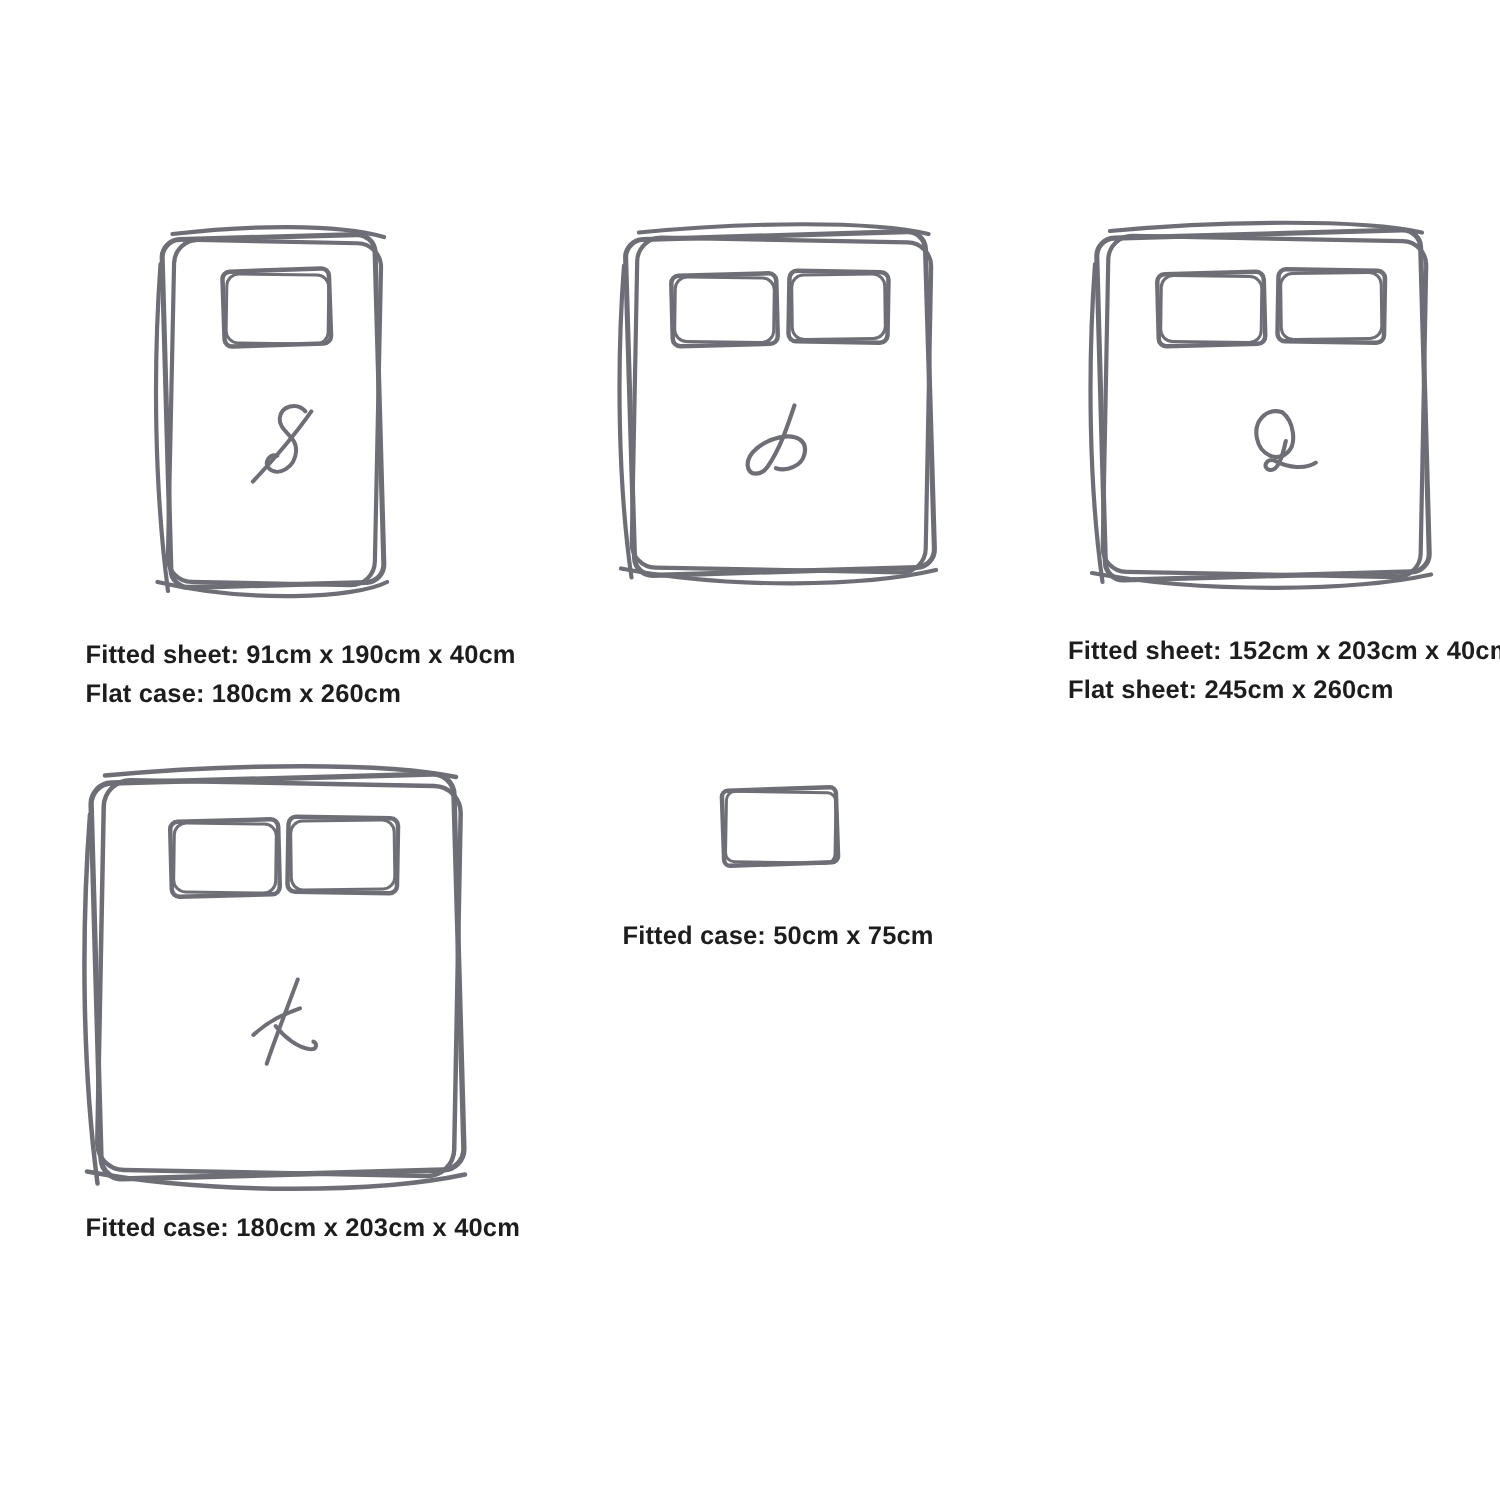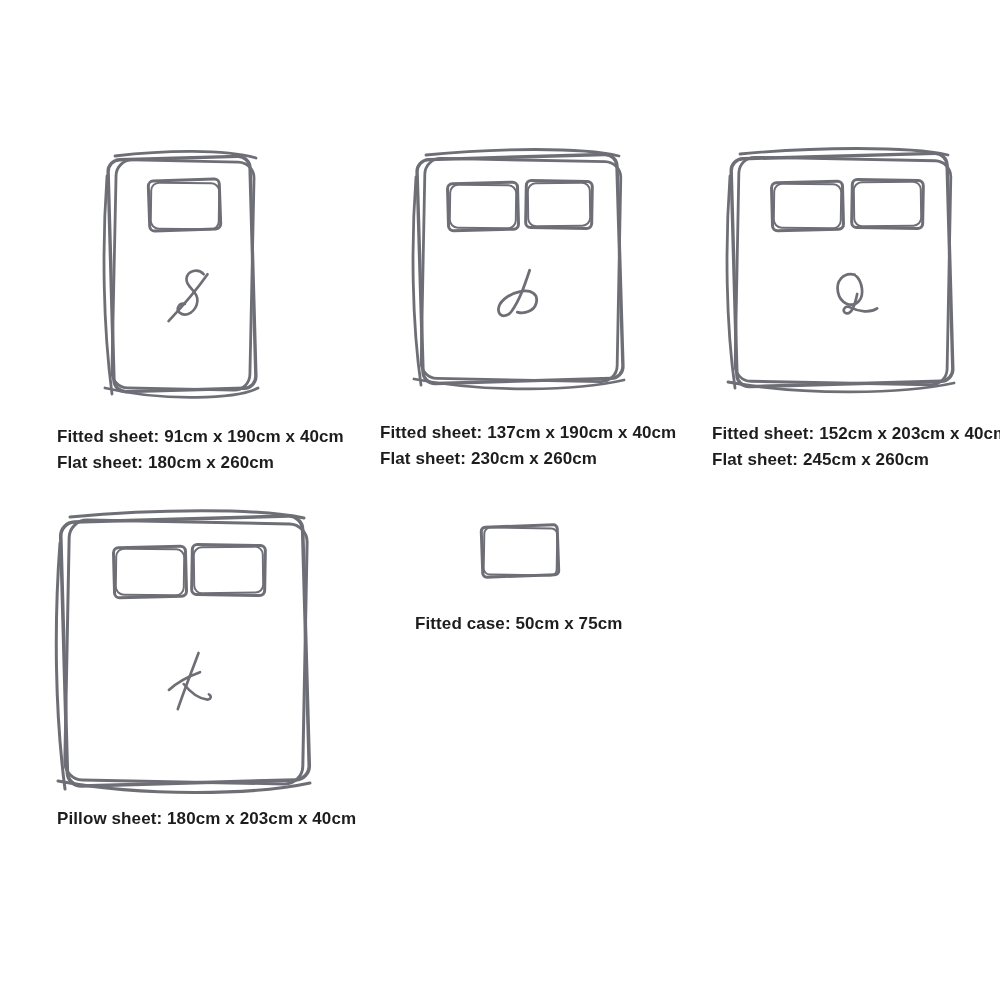--- a/index.html
+++ b/index.html
@@ -53,21 +53,21 @@
         </g>
         <g transform="translate(72,122) scale(0.78)" stroke-width="3.4" aria-label="S">
           <path d="M47,8 C40,0 26,3 25,14 C24,25 40,29 39,42 C38,56 24,64 16,57 C11,52 16,44 23,46"></path>
           <path d="M2,68 C18,51 38,28 52,8"></path>
         </g>
       </g>
     </svg>
   </div>
   <div class="label" style="left:57px; top:424px;">
     <div>Fitted sheet: 91cm x 190cm x 40cm</div>
-    <div>Flat sheet: 180cm x 260cm</div>
+    <div>Flat case: 180cm x 260cm</div>
   </div>
 
   <div class="fig" style="left:402px; top:143px;">
     <svg width="234" height="250" viewBox="0 0 234 250">
       <g class="sk">
         <rect x="18" y="14" width="200" height="224" rx="12" stroke-width="3.4" transform="rotate(-1.7 118 126)"></rect>
         <rect x="21" y="17" width="196" height="220" rx="16" stroke-width="2.8" transform="rotate(1.1 118 126)"></rect>
         <path d="M14,34 C9,100 10,180 19,242 M12,236 C85,250 175,248 222,237 M24,12 C95,5 180,4 217,13" stroke-width="2.8"></path>
         <g>
           <rect x="46" y="40" width="70" height="47" rx="5" stroke-width="3" transform="rotate(-1.5 81 63)"></rect>
@@ -75,24 +75,20 @@
         </g>
         <g>
           <rect x="124" y="38" width="66" height="47" rx="5" stroke-width="3" transform="rotate(1 157 61)"></rect>
           <rect x="126" y="40" width="62" height="43" rx="8" stroke-width="2" transform="rotate(-0.8 157 61)"></rect>
         </g>
         <g transform="translate(85,124) scale(0.82)" stroke-width="3.4" aria-label="D">
           <path d="M52,4 C46,22 40,40 30,54 C25,61 15,62 14,53 C13,43 26,33 40,30 C54,27 63,33 60,44 C58,53 46,58 37,55"></path>
         </g>
       </g>
     </svg>
-  </div>
-  <div class="label" style="left:380px; top:420px;">
-    <div>Fitted sheet: 137cm x 190cm x 40cm</div>
-    <div>Flat sheet: 230cm x 260cm</div>
   </div>
 
   <div class="fig" style="left:714px; top:140px;">
     <svg width="254" height="258" viewBox="0 0 254 258">
       <g class="sk">
         <rect x="20" y="16" width="216" height="228" rx="12" stroke-width="3.4" transform="rotate(-1.6 128 130)"></rect>
         <rect x="23" y="19" width="212" height="224" rx="16" stroke-width="2.8" transform="rotate(1.1 128 130)"></rect>
         <path d="M16,36 C11,105 12,185 21,248 M14,242 C90,256 190,254 240,243 M26,14 C100,7 195,6 234,15" stroke-width="2.8"></path>
         <g>
           <rect x="58" y="42" width="71" height="48" rx="5" stroke-width="3" transform="rotate(-1.5 93 66)"></rect>
@@ -130,21 +126,21 @@
         </g>
         <g transform="translate(119,147) scale(0.74)" stroke-width="3.6" aria-label="K">
           <path d="M48,4 C40,26 28,56 20,80"></path>
           <path d="M8,54 C22,41 36,35 50,30"></path>
           <path d="M28,46 C36,56 48,66 60,67 C65,67 66,62 62,60"></path>
         </g>
       </g>
     </svg>
   </div>
   <div class="label" style="left:57px; top:806px;">
-    <div>Pillow sheet: 180cm x 203cm x 40cm</div>
+    <div>Fitted case: 180cm x 203cm x 40cm</div>
   </div>
 
   <div class="fig" style="left:473px; top:517px;">
     <svg width="94" height="68" viewBox="0 0 94 68">
       <g class="sk">
         <rect x="9" y="9" width="76" height="50" rx="4" stroke-width="3" transform="rotate(-2 47 34)"></rect>
         <rect x="11" y="11" width="73" height="47" rx="6" stroke-width="2" transform="rotate(1 47 34)"></rect>
       </g>
     </svg>
   </div>

